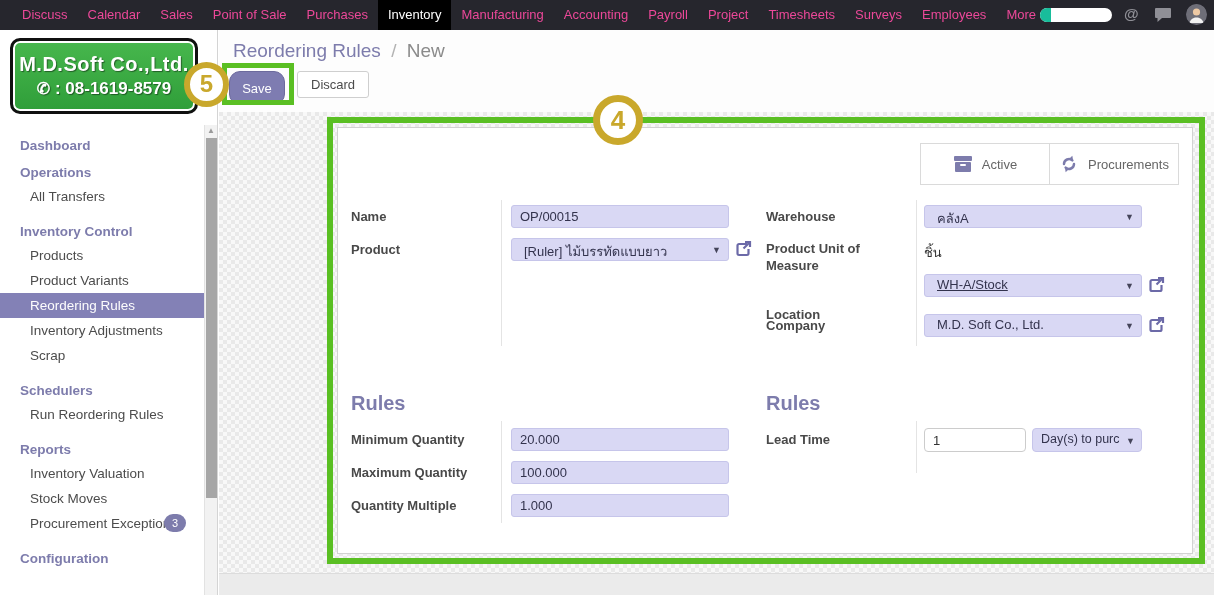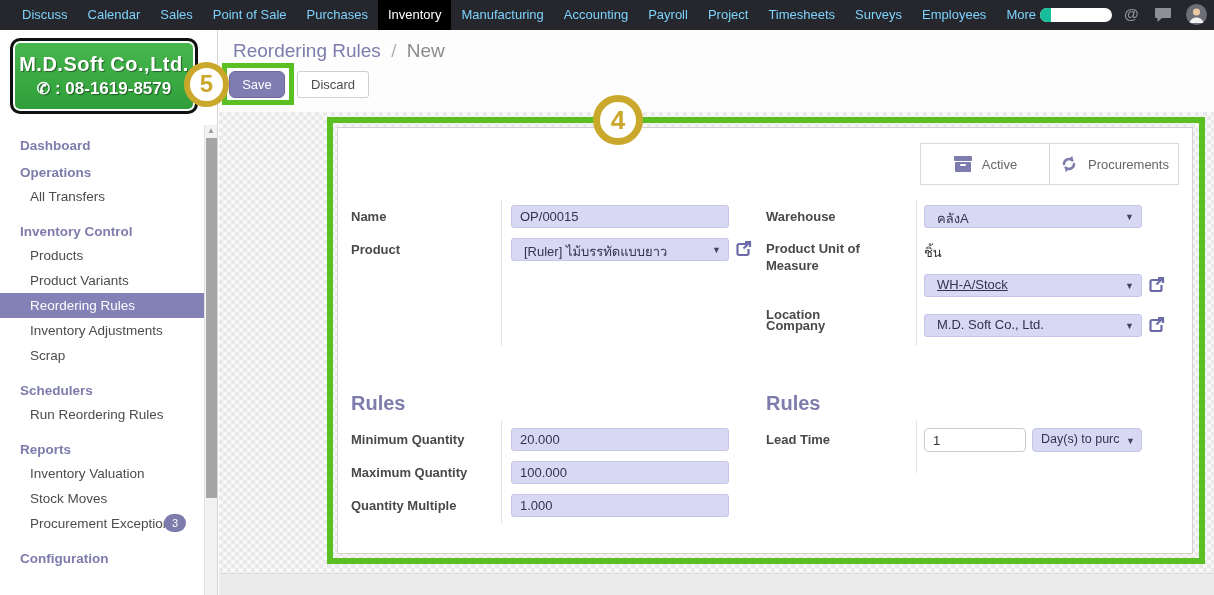--- a/index.html
+++ b/index.html
@@ -1,21 +1,21 @@
 <!DOCTYPE html>
 <html><head>
 <meta charset="utf-8">
 <style>
   * { box-sizing: border-box; margin: 0; padding: 0; }
   body { font-family: "Liberation Sans", sans-serif; background:#fff; }
   #screen { position: relative; width: 1214px; height: 595px; background:#fff; overflow: hidden; }
 
   
   .topbar { position:absolute; left:0; top:0; width:1214px; height:30px; background:#26262d; display:flex; align-items:stretch; padding-left:12px; }
-  .nav-item { color:#7dd3fc; font-size:13px; line-height:30px; padding:0 10px; white-space:nowrap; cursor:pointer; }
+  .nav-item { color:#ec4899; font-size:13px; line-height:30px; padding:0 10px; white-space:nowrap; cursor:pointer; }
   .nav-item.active { background:#000; color:#fff; }
   .nav-caret { font-size:10px; color:#c7c7cf; line-height:30px; margin-left:-6px; padding-right:8px; }
   .timer-pill { position:absolute; left:1040px; top:8px; width:72px; height:14px; background:#fff; border-radius:7px; overflow:hidden; }
   .timer-fill { width:11px; height:14px; background:#18bd9b; }
   .tb-at { position:absolute; left:1124px; top:5px; color:#8f8f96; font-size:15px; font-weight:bold; }
   .tb-chat { position:absolute; left:1154px; top:7px; }
   .tb-avatar { position:absolute; left:1186px; top:4px; width:21px; height:21px; border-radius:50%; overflow:hidden; background:#585862; }
 
   
   .sidebar { position:absolute; left:0; top:30px; width:218px; height:565px; background:#fff; border-right:1px solid #d4d4d4; }
@@ -32,21 +32,21 @@
   .sb-scroll { position:absolute; right:0; top:95px; bottom:0; width:13px; background:#f2f2f2; border-left:1px solid #e2e2e2; }
   .sb-scroll .arrow { display:block; text-align:center; color:#9a9a9a; font-size:8px; line-height:12px; }
   .sb-thumb { position:absolute; left:1px; top:13px; width:11px; height:360px; background:#a6a6a6; }
 
   
   .crumb-bar { position:absolute; left:219px; top:30px; width:995px; height:82px; background:#fdfdfd; }
   .breadcrumb { position:absolute; left:233px; top:40px; font-size:19px; }
   .crumb-parent { color:#7d7cac; cursor:pointer; }
   .crumb-sep { color:#b3b3b3; padding:0 5px; }
   .crumb-current { color:#8b8b8b; }
-  .btn-save { position:absolute; left:229px; top:71px; width:56px; height:27px; background:#7e7cb1; border:1px solid #6c6a9d; border-radius:6px; color:#fff; font-size:13px; font-family:"Liberation Sans",sans-serif; cursor:pointer; }
+  .btn-save { position:absolute; left:229px; top:71px; width:56px; height:34px; background:#7e7cb1; border:1px solid #6c6a9d; border-radius:11px; color:#fff; font-size:13px; font-family:"Liberation Sans",sans-serif; cursor:pointer; }
   .btn-discard { position:absolute; left:297px; top:71px; height:27px; padding:0 13px; background:#fff; border:1px solid #cfcfcf; border-radius:3px; color:#4c4c4c; font-size:13px; font-family:"Liberation Sans",sans-serif; cursor:pointer; }
   .checker { position:absolute; left:219px; top:112px; width:995px; height:461px;
              background: conic-gradient(#f8f8f8 0 25%, #e9e9e9 0 50%, #f8f8f8 0 75%, #e9e9e9 0) top left / 8px 8px; }
   .bottom-strip { position:absolute; left:219px; top:573px; width:995px; height:22px; background:#ebebeb; border-top:1px solid #dcdcdc; }
 
   
   .hl-box { position:absolute; border:6px solid #5abf23; }
   .hl-save { left:222px; top:63px; width:72px; height:42px; border-width:5px; }
   .hl-form { left:327px; top:117px; width:878px; height:447px; }
   .num-circle { position:absolute; border-radius:50%; background:#fff; border:7px solid #c9a82c; color:#c9a82c; font-weight:bold; text-align:center; z-index:30; }

